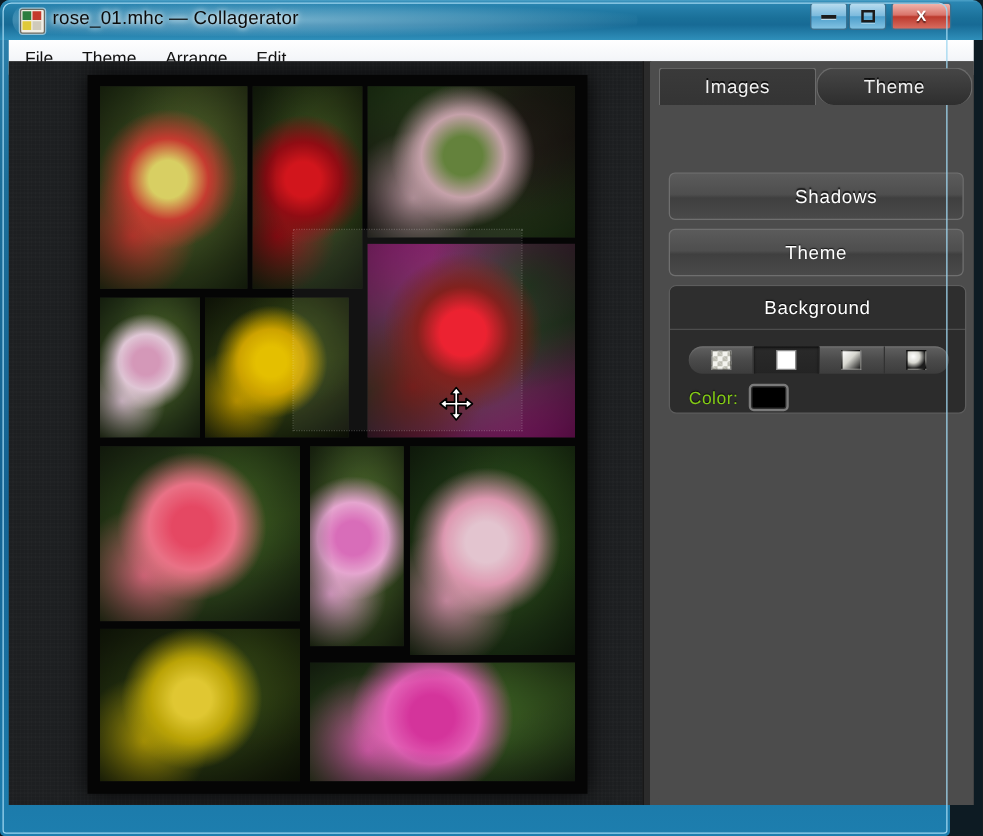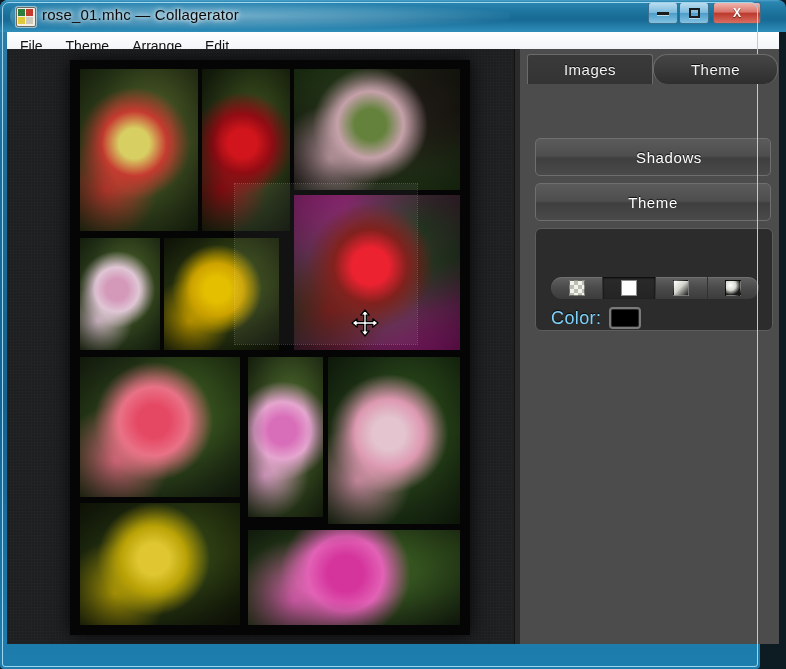--- a/index.html
+++ b/index.html
@@ -178,21 +178,21 @@
   .swatch{width:14px;height:14px;border:1px solid rgba(0,0,0,.45);}
   .sw-checker{background-image:
       linear-gradient(45deg,#bdbdb2 25%,transparent 25%,transparent 75%,#bdbdb2 75%),
       linear-gradient(45deg,#bdbdb2 25%,#f3f3ee 25%,#f3f3ee 75%,#bdbdb2 75%);
     background-size:8px 8px;background-position:0 0,4px 4px;}
   .sw-solid{background:#ffffff;}
   .sw-lin{background:linear-gradient(135deg,#ffffff 0%,#d6d6cf 45%,#1b1b1b 100%);}
   .sw-rad{background:radial-gradient(circle at 33% 30%, #ffffff 0%, #d9d9d2 38%, #1b1b1b 72%);}
 
   #color-row{position:absolute;left:15px;top:78px;display:flex;align-items:center;}
-  #color-label{font-size:18px;color:#7dd3fc;letter-spacing:.4px;text-shadow:0 -1px 1px rgba(0,0,0,.85);}
+  #color-label{font-size:14px;color:#84cc16;letter-spacing:.4px;text-shadow:0 -1px 1px rgba(0,0,0,.85);}
   #color-swatch{
     margin-left:8px;width:32px;height:22px;box-sizing:border-box;
     border:2px solid #7a7a7a;border-radius:4px;background:#000;
     box-shadow:inset 0 0 0 1px #2b2b2b;
     cursor:default;
   }
 </style>
 </head>
 <body>
 
@@ -293,20 +293,21 @@
         <div class="tab" id="tab-images">Images</div>
         <div class="tab" id="tab-theme">Theme</div>
       </div>
 
       <div id="tabbody">
 
         <div class="bigbtn" id="btn-shadows">Shadows</div>
         <div class="bigbtn" id="btn-frames">Theme</div>
 
         <div id="bg-group">
+          <div id="bg-title">Background</div>
 
           <div id="bg-seg">
             <div class="seg">
               <span class="swatch sw-checker"></span>
             </div>
             <div class="seg active">
               <span class="swatch sw-solid"></span>
             </div>
             <div class="seg">
               <span class="swatch sw-lin"></span>

